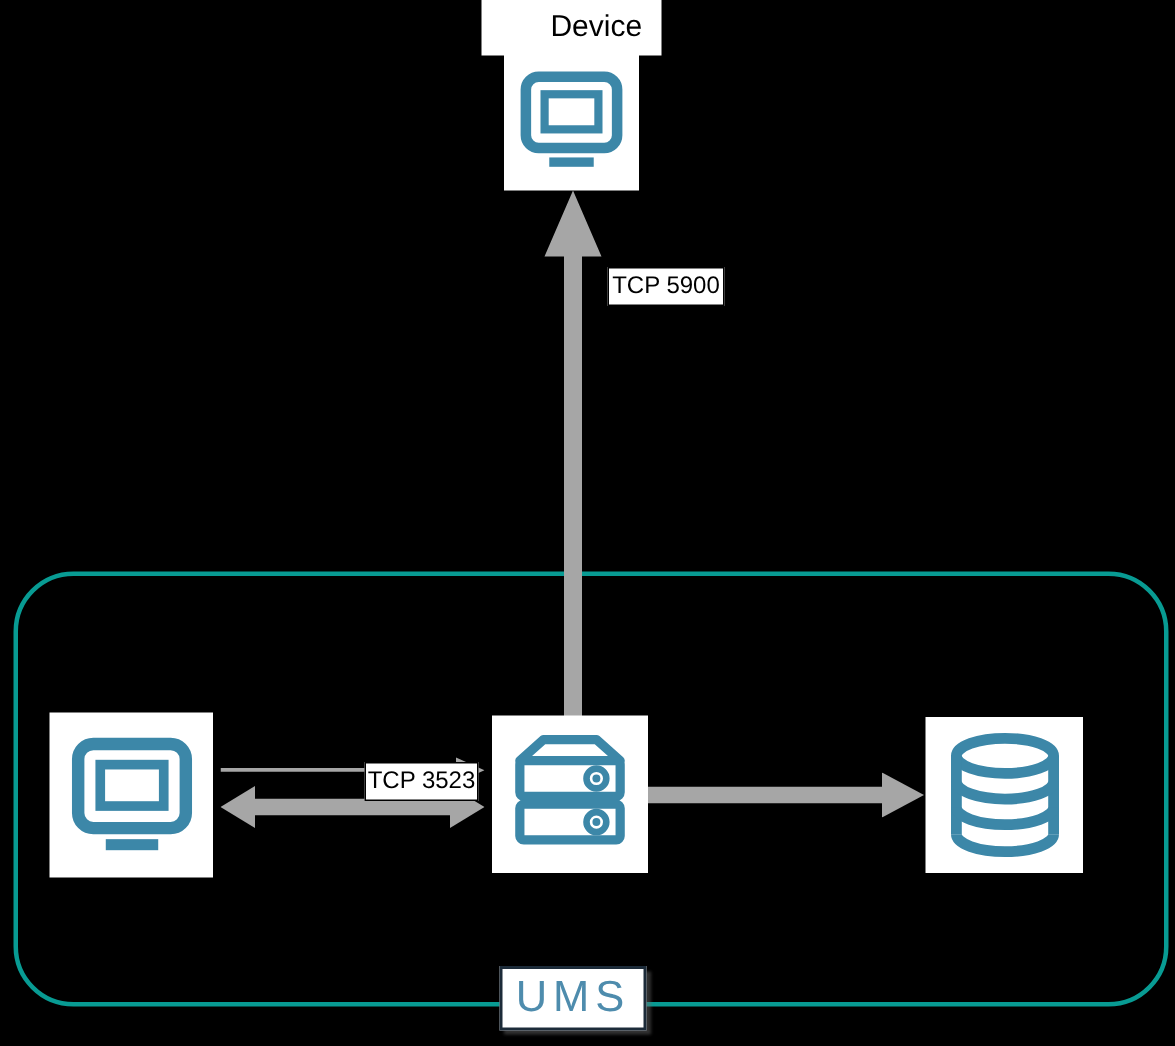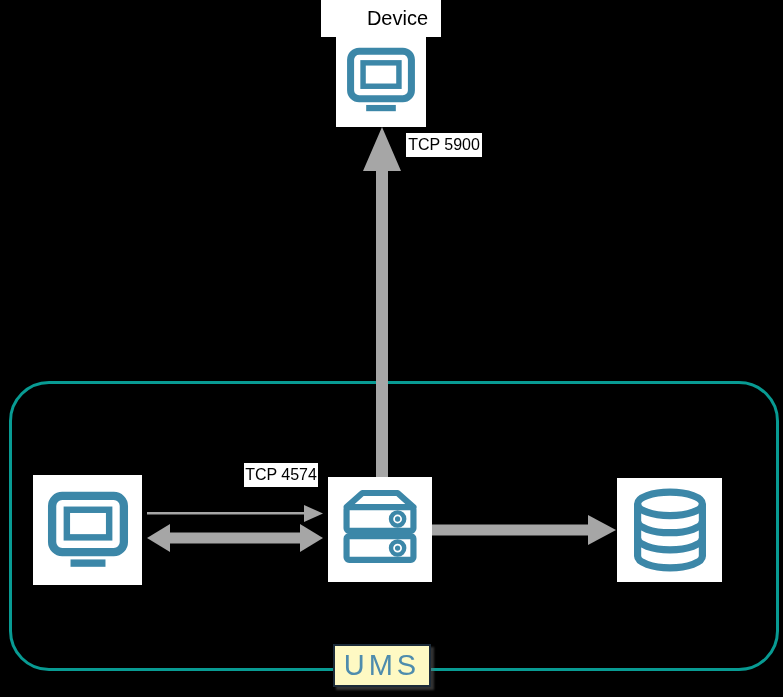--- a/index.html
+++ b/index.html
@@ -19,33 +19,33 @@
   .abs{position:absolute;box-sizing:border-box;}
   .node-label{
     background:var(--label-bg);color:var(--label-text);
     display:flex;align-items:center;justify-content:center;
     font-size:20px;
   }
   .port-label{
     background:var(--label-bg);color:var(--label-text);
     border:1px solid #000;
     display:flex;align-items:center;justify-content:center;
-    font-size:16px;white-space:nowrap;
+    font-size:16px;white-space:nowrap;margin-top:46px;
   }
   .icon-box{
     background:#fff;display:flex;align-items:center;justify-content:center;
   }
   .icon-box svg{display:block;}
   .boundary{
     border:3px solid var(--boundary);
     border-radius:40px;
     background:transparent;
   }
   .ums-box{
-    background:#fef9c3;border:2px solid var(--ums-border);
+    background:#ffffff;border:2px solid var(--ums-border);
     color:var(--ums-text);
     display:flex;align-items:center;justify-content:center;
     font-size:29px;font-weight:300;letter-spacing:4px;
     box-shadow:3px 3px 2px rgba(110,110,110,0.45);
   }
   .arrow-fill{fill:var(--arrow);}
   
   .stk{stroke:var(--icon);fill:#ffffff;}
   .stk-nf{stroke:var(--icon);fill:none;}
   .fil{fill:var(--icon);}
@@ -85,21 +85,21 @@
     <rect class="arrow-fill" x="0" y="9" width="158" height="2.5"></rect>
     <polygon class="arrow-fill" points="157,2 176,10.5 157,19"></polygon>
   </svg>
 
   <svg class="abs" style="left:147px;top:524px;" width="176" height="28">
     <rect class="arrow-fill" x="22" y="8.5" width="132" height="11"></rect>
     <polygon class="arrow-fill" points="0,14 23,0 23,28"></polygon>
     <polygon class="arrow-fill" points="176,14 153,0 153,28"></polygon>
   </svg>
 
-  <div class="abs port-label" style="left:243px;top:462px;width:76px;height:26px;">TCP 4574</div>
+  <div class="abs port-label" style="left:243px;top:462px;width:76px;height:26px;">TCP 3523</div>
 
   <div class="abs icon-box" style="left:328px;top:477px;width:104px;height:105px;">
     <svg width="88" height="90" viewBox="0 0 100 100">
       <polygon class="stk" points="30,8 70,8 88,24 12,24" stroke-width="7" stroke-linejoin="round"></polygon>
       <rect class="stk" x="12" y="24" width="76" height="27" rx="3" stroke-width="7"></rect>
       <rect class="stk" x="12" y="57" width="76" height="27" rx="3" stroke-width="7"></rect>
       <circle class="stk" cx="70" cy="37.5" r="7.5" stroke-width="5"></circle>
       <circle class="fil" cx="70" cy="37.5" r="3"></circle>
       <circle class="stk" cx="70" cy="70.5" r="7.5" stroke-width="5"></circle>
       <circle class="fil" cx="70" cy="70.5" r="3"></circle>

